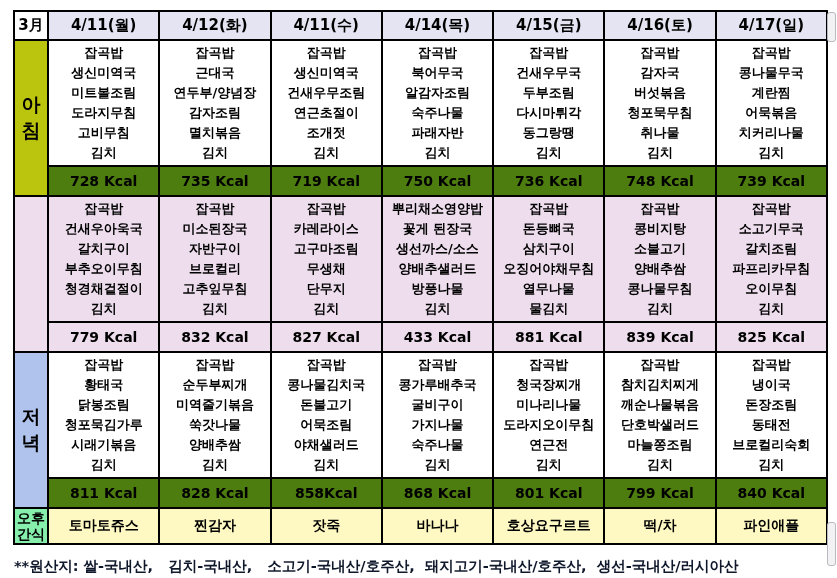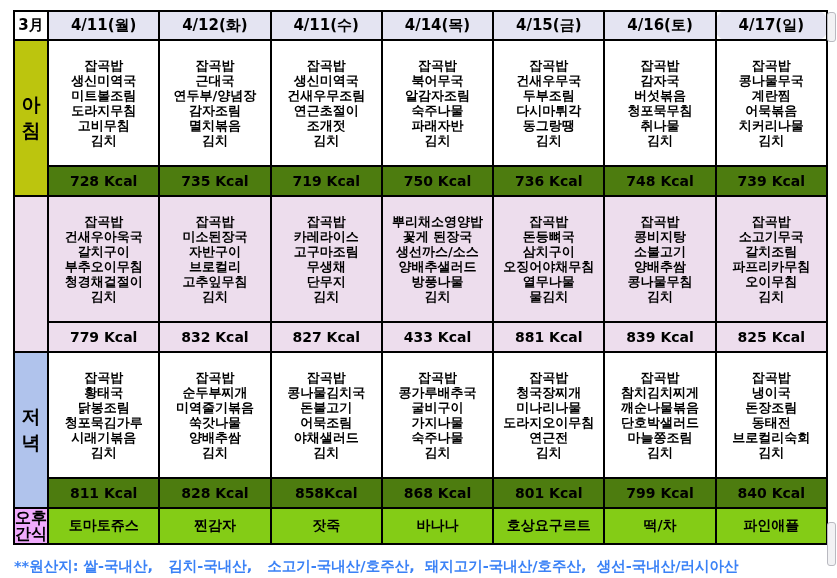--- a/index.html
+++ b/index.html
@@ -30,58 +30,58 @@
   }
 
   
   tr.header-row th {
     background: #e4e4f2;
     font-size: 15px;
     height: 27px;
   }
   tr.header-row th.corner { background: #ffffff; border-radius: 7px; }
   th.sat { color: #0000e0; }
-  th.sun { color: #ff0000; border-radius: 10px; }
+  th.sun { color: #ff0000; }
 
   
   td.rowlabel { font-size: 19px; }
   td.rowlabel.bf  { background: #bcc50e; }
   td.rowlabel.ln  { background: #eddded; padding-left: 44px; }
   td.rowlabel.dn  { background: #b0c3ec; }
-  td.rowlabel.sn  { background: #f0abfc; font-size: 16px; line-height: 16px; white-space: pre-line; }
+  td.rowlabel.sn  { background: #86efac; font-size: 14px; line-height: 16px; white-space: pre-line; }
 
   
   td.meal {
     background: #ffffff;
     white-space: pre-line;
     font-size: 13px;
-    line-height: 15px;
+    line-height: 20px;
     height: 124px;
   }
   td.kcal {
     background: #4d7c0f;
     font-size: 14px;
     height: 28px;
     border-top-width: 1px;
   }
   tr.lunch td.meal, tr.lunch-kcal td.kcal { background: #eddded; }
 
   
   td.snackcell {
-    background: #84cc16;
+    background: #fef9c3;
     font-size: 14px;
     height: 34px;
   }
 
   
   .footer {
     margin: 12px 0 0 14px;
     font-size: 14.5px;
     font-weight: bold;
-    color: #3b82f6;
+    color: #0f172a;
     white-space: pre;
   }
 
   
   .sb-frag {
     position: absolute;
     right: 1px;
     width: 7px;
     border: 1px solid #b9b9c0;
     border-radius: 3px;

